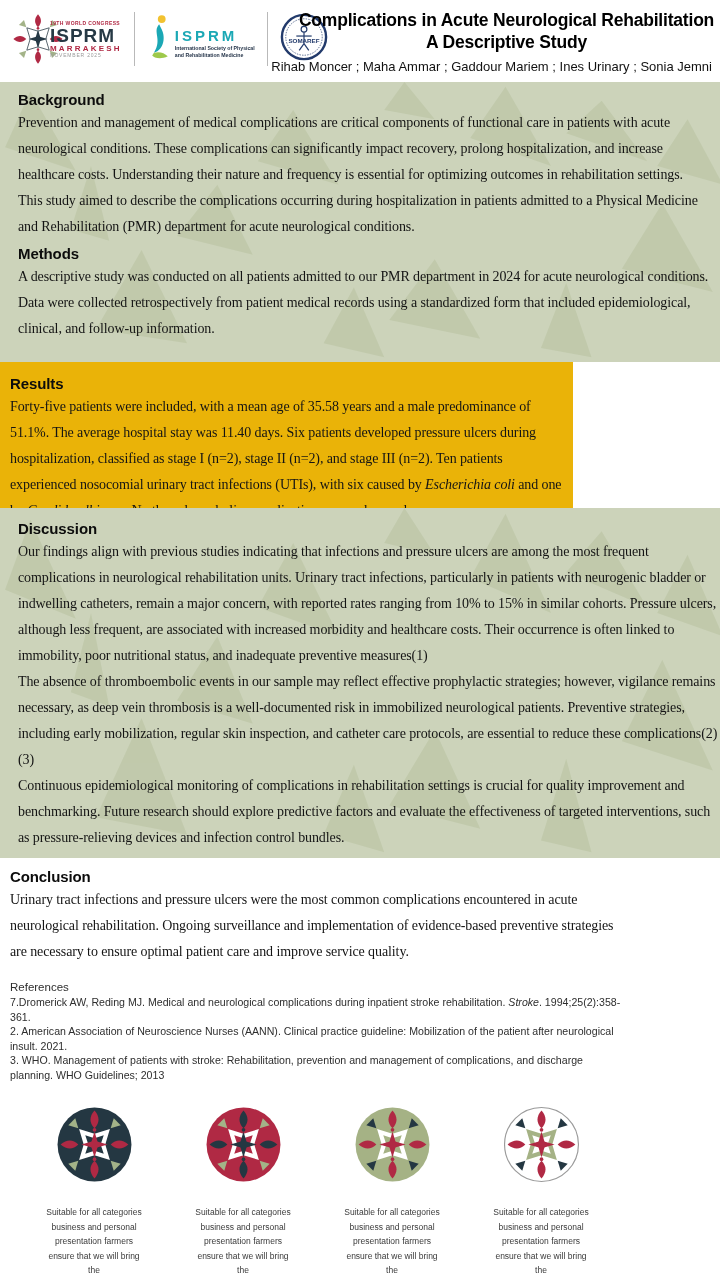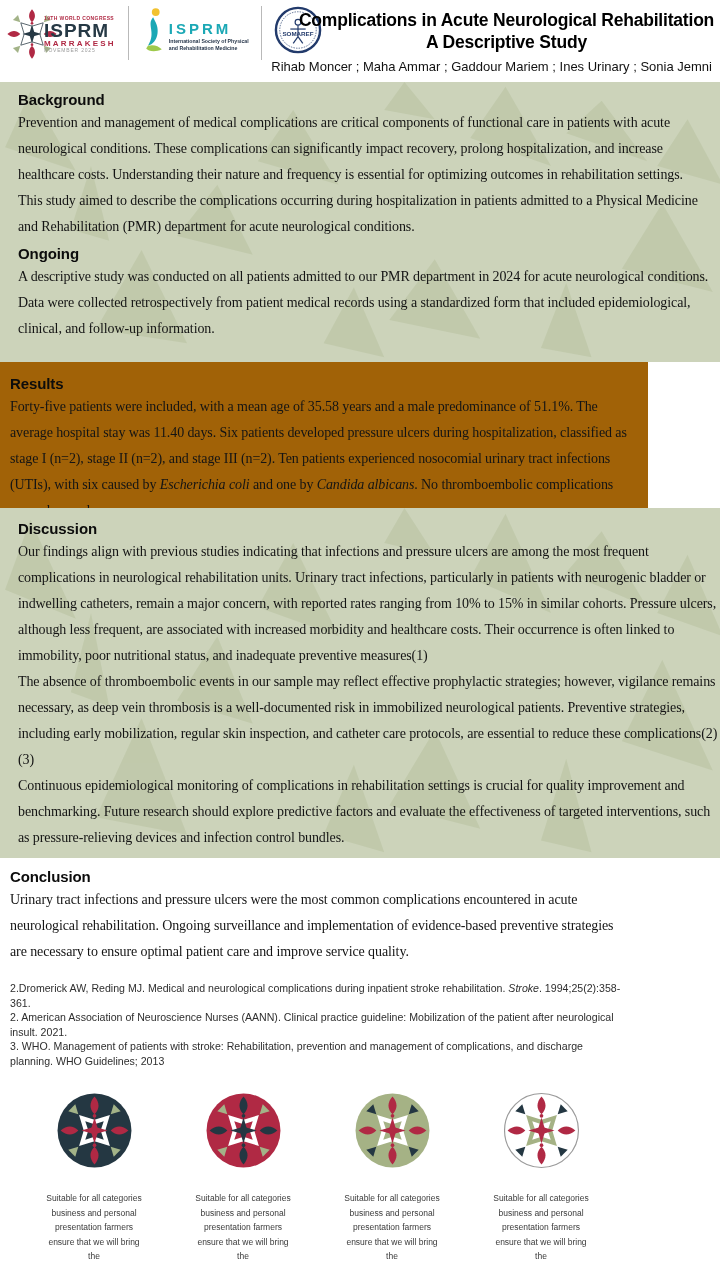--- a/index.html
+++ b/index.html
@@ -1,20 +1,20 @@
 <!DOCTYPE html>
 <html><head>
 <meta charset="utf-8">
 <style>
   html,body{margin:0;padding:0;background:#ffffff;}
   #poster{position:relative;width:720px;height:1280px;background:#ffffff;overflow:hidden;
           font-family:"Liberation Sans",sans-serif;color:#161616;}
   
   .header{position:absolute;top:0;left:0;width:720px;height:82px;background:#ffffff;}
-  .logos{position:absolute;left:4px;top:6px;height:66px;display:flex;align-items:flex-start;}
+  .logos{position:absolute;left:10px;top:6px;height:66px;display:flex;align-items:center;}
   .logo-sep{width:1px;height:54px;background:#b9b9b9;margin:0 12px;}
   .lg1{display:flex;align-items:center;}
   .lg1 .medallion{width:56px;height:56px;flex:0 0 auto;}
   .lg1-text{margin-left:-16px;line-height:1;}
   .lg1-congress{font-size:5px;font-weight:bold;color:#b02944;letter-spacing:.4px;}
   .lg1-name{font-size:19px;font-weight:bold;color:#263945;letter-spacing:1px;}
   .lg1-city{font-size:8px;font-weight:bold;color:#b02944;letter-spacing:2.2px;}
   .lg1-date{font-size:5px;color:#9a9a9a;letter-spacing:.8px;}
   .lg2{display:flex;align-items:flex-start;}
   .lg2 svg{width:26px;height:52px;}
@@ -24,21 +24,21 @@
   .lg3 svg{width:48px;height:48px;}
   .title-wrap{position:absolute;left:295px;right:2px;top:9px;text-align:center;}
   .title-line{font-size:17.5px;font-weight:bold;color:#000;line-height:22px;letter-spacing:-.2px;}
   .authors{position:absolute;right:8px;top:59px;font-size:13px;color:#111;}
   
   .band{position:absolute;left:0;width:720px;background:#ccd3ba;padding-left:8px;}
   .band .tex{position:absolute;inset:0;width:100%;height:100%;}
   .band-inner{position:relative;padding:0 7px 0 10px;}
   .b1{top:82px;height:280px;}
   .b2{top:508px;height:350px;}
-  .white-results{position:absolute;top:362px;left:0;width:648px;height:146px;background:#a16207;}
+  .white-results{position:absolute;top:362px;left:0;width:573px;height:146px;background:#eab308;}
   .white-bottom{position:absolute;top:858px;left:0;width:632px;height:422px;background:#ffffff;}
   .sec-head{font-size:15px;font-weight:bold;color:#0c0c0c;margin:0 0 2px 0;letter-spacing:-.1px;}
   .body-txt{font-size:14px;line-height:26px;color:#141414;margin:0;letter-spacing:-.1px;font-family:Liberation Serif, serif;}
   .b1 .band-inner{padding-top:9px;}
   .mt{margin-top:5px;}
   .white-results .band-inner{padding-top:13px;}
   .b2 .band-inner{padding-top:12px;}
   .white-bottom .band-inner{padding-top:10px;}
   
   .refs{margin-top:16px;color:#2e2e2e;}
@@ -145,21 +145,21 @@
           <polygon points="560,215 585,295 535,285"></polygon>
         <polygon points="350,220 380,295 320,280"></polygon>
           <polygon points="680,40 715,110 650,90"></polygon>
         <polygon points="400,0 430,40 380,30"></polygon>
       </g>
     </svg>
     <div class="band-inner">
       <h2 class="sec-head">Background</h2>
       <p class="body-txt">Prevention and management of medical complications are critical components of functional care in patients with acute neurological conditions. These complications can significantly impact recovery, prolong hospitalization, and increase healthcare costs. Understanding their nature and frequency is essential for optimizing outcomes in rehabilitation settings.</p>
       <p class="body-txt">This study aimed to describe the complications occurring during hospitalization in patients admitted to a Physical Medicine and Rehabilitation (PMR) department for acute neurological conditions.</p>
-      <h2 class="sec-head mt">Ongoing</h2>
+      <h2 class="sec-head mt">Methods</h2>
       <p class="body-txt">A descriptive study was conducted on all patients admitted to our PMR department in 2024 for acute neurological conditions. Data were collected retrospectively from patient medical records using a standardized form that included epidemiological, clinical, and follow-up information.</p>
     </div>
   </div>
 
   <div class="white-results">
     <div class="band-inner">
       <h2 class="sec-head">Results</h2>
       <p class="body-txt"><span>Forty-five patients were included, with a mean age of 35.58 years and a male predominance of 51.1%. The average hospital stay was 11.40 days. Six patients developed pressure ulcers during hospitalization, classified as stage I (n=2), stage II (n=2), and stage III (n=2). Ten patients experienced nosocomial urinary tract infections (UTIs), with six caused by </span><i>Escherichia coli</i><span> and one by </span><i>Candida albicans</i><span>. No thromboembolic complications were observed.</span></p>
     </div>
   </div>
@@ -189,21 +189,22 @@
       <p class="body-txt">Continuous epidemiological monitoring of complications in rehabilitation settings is crucial for quality improvement and benchmarking. Future research should explore predictive factors and evaluate the effectiveness of targeted interventions, such as pressure-relieving devices and infection control bundles.</p>
     </div>
   </div>
 
   <div class="white-bottom">
     <div class="band-inner">
       <h2 class="sec-head">Conclusion</h2>
       <p class="body-txt">Urinary tract infections and pressure ulcers were the most common complications encountered in acute neurological rehabilitation. Ongoing surveillance and implementation of evidence-based preventive strategies are necessary to ensure optimal patient care and improve service quality.</p>
 
       <div class="refs">
-        <p class="ref-line"><span>2.Dromerick AW, Reding MJ. Medical and neurological complications during inpatient stroke rehabilitation. </span><i>Stroke</i><span>. 1994;25(2):358-361.</span></p>
+        <p class="refs-head">References</p>
+        <p class="ref-line"><span>7.Dromerick AW, Reding MJ. Medical and neurological complications during inpatient stroke rehabilitation. </span><i>Stroke</i><span>. 1994;25(2):358-361.</span></p>
         <p class="ref-line">2. American Association of Neuroscience Nurses (AANN). Clinical practice guideline: Mobilization of the patient after neurological insult. 2021.</p>
         <p class="ref-line">3. WHO. Management of patients with stroke: Rehabilitation, prevention and management of complications, and discharge planning. WHO Guidelines; 2013</p>
       </div>
 
       <div class="med-row">
 
         <div class="med-col">
           <svg class="medallion" viewBox="0 0 100 100" style="--m-bg: #243742; --m-petal: #b02944; --m-star: #ffffff; --m-leaf: #a3b388; --m-center: #b02944;">
             <circle class="mb" cx="50" cy="50" r="48"></circle>
             <polygon class="ms" points="30,30 50,36 70,30 64,50 70,70 50,64 30,70 36,50"></polygon>

